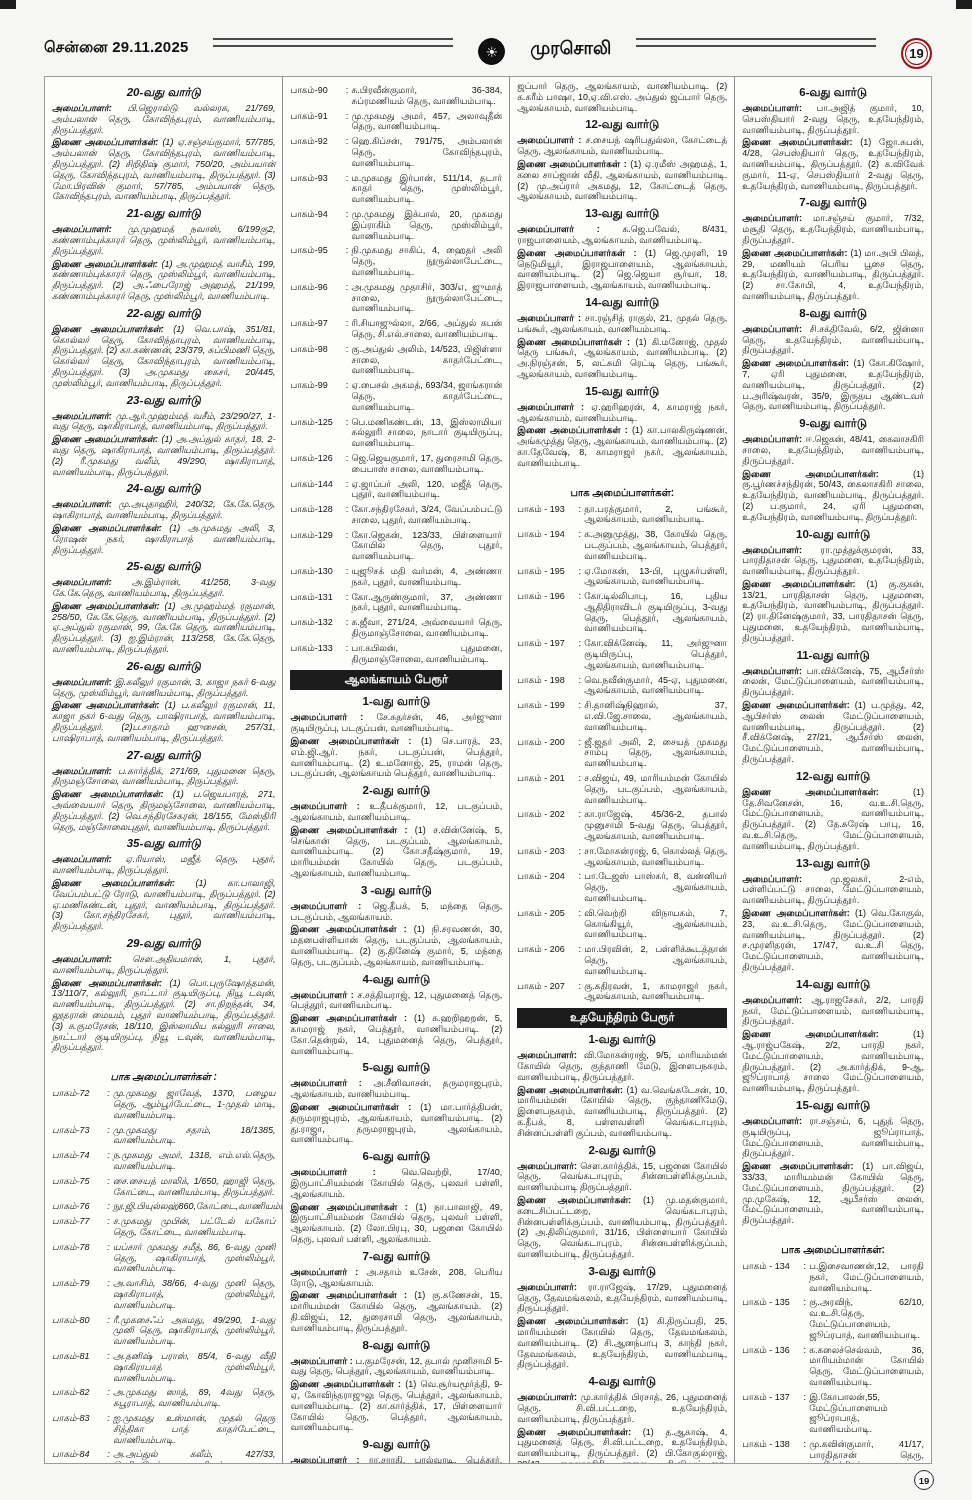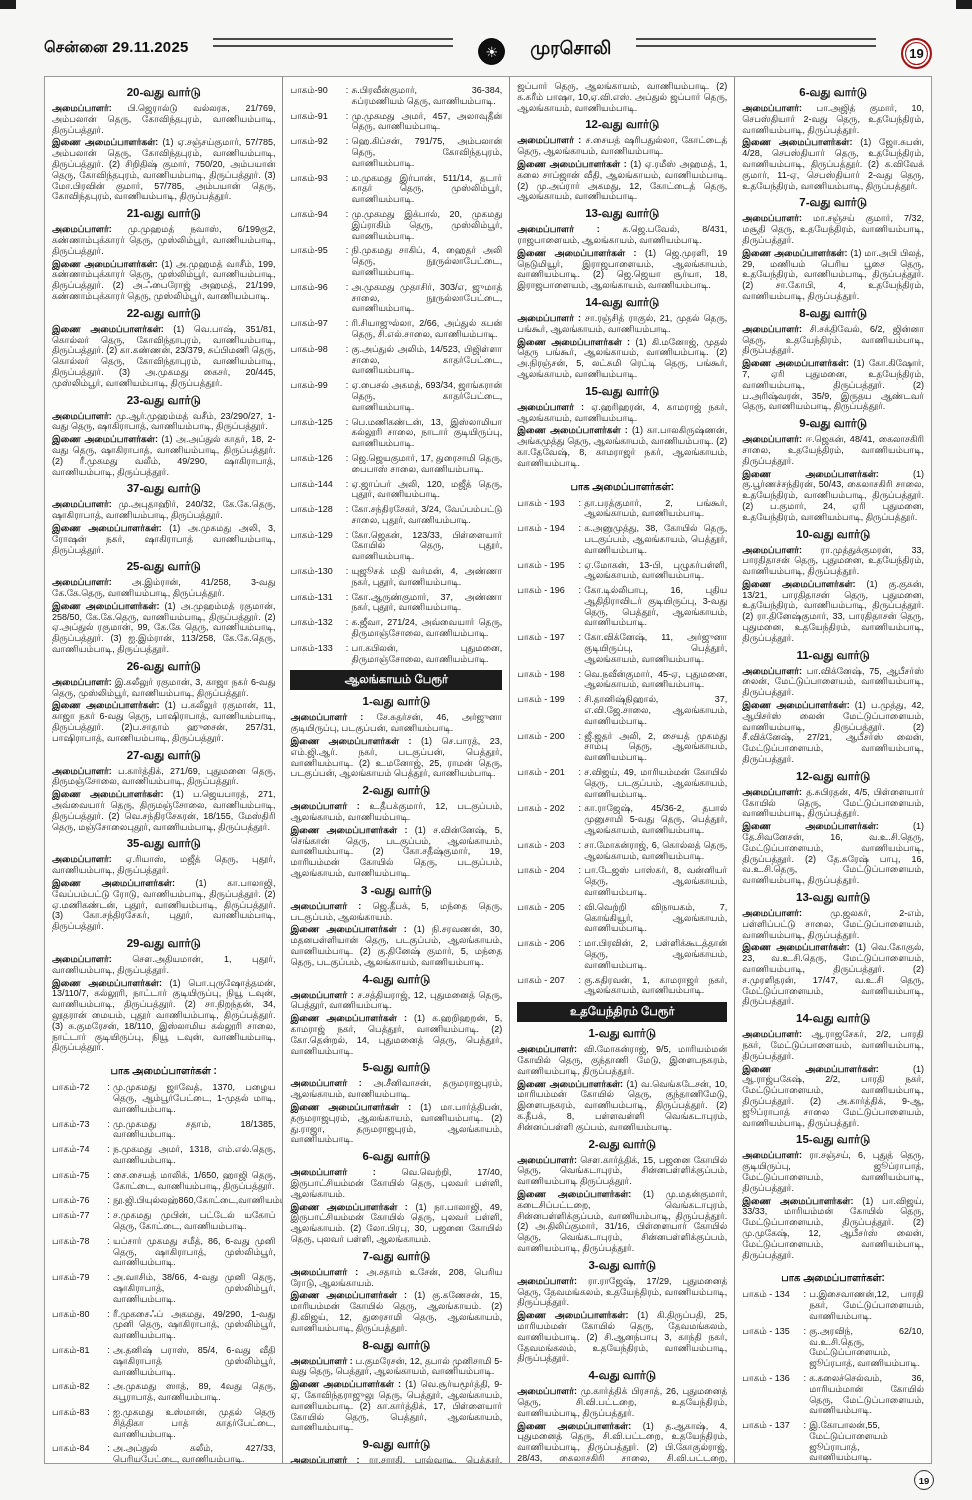--- a/index.html
+++ b/index.html
@@ -9,25 +9,25 @@
   .corner.tr{right:0;}
   .hdr{position:absolute;left:44px;right:40px;top:38px;height:28px;display:flex;align-items:flex-start;gap:25px;}
   .hdr-date{font-weight:bold;font-size:15px;white-space:nowrap;letter-spacing:.2px;}
   .rule{flex:1;height:5px;border-top:2px solid #4a4a4a;border-bottom:2px solid #4a4a4a;}
   .logo{width:25px;height:25px;border-radius:50%;background:#101010;color:#fff;display:flex;align-items:center;justify-content:center;font-size:14px;flex:0 0 auto;border:1px solid #000;}
   .hdr-title{font-weight:bold;font-size:18px;white-space:nowrap;}
   .pageno{width:27px;height:27px;border-radius:50%;border:2px solid #a11212;box-shadow:inset 0 0 0 2px #fff,inset 0 0 0 3px #a11212;display:flex;align-items:center;justify-content:center;font-weight:bold;font-size:13px;flex:0 0 auto;background:#fff;}
   .content{position:absolute;left:44px;right:40px;top:76px;bottom:36px;background:#fdfdfc;border:1px solid #9a9a9a;display:flex;overflow:hidden;}
   .col{overflow:hidden;padding:4px 7px 6px;box-sizing:border-box;}
   .col+.col{border-left:1px solid #8a8a8a;}
-  .c0{width:26.8%;}.c1{width:25.6%;}.c2{width:25.4%;}.c3{width:22.2%;}
+  .c0{width:26.8%;font-style:italic;}.c1{width:25.6%;}.c2{width:25.4%;}.c3{width:22.2%;}
   .ward{text-align:center;font-weight:bold;font-size:11.5px;margin:5px 0 3px;}
   .para{font-size:9px;line-height:1.2;text-align:justify;margin:0 0 2px;}
   .para b{font-weight:bold;}
-  .center-head{text-align:center;font-weight:bold;font-size:10px;margin:12px 0 3px;}
+  .center-head{text-align:center;font-weight:bold;font-size:10px;margin:18px 0 3px;}
   .banner{background:#1c1c1c;color:#fff;text-align:center;font-weight:bold;font-size:11.5px;padding:3px 5px;margin:6px 0 4px;}
   .pagam{display:flex;font-size:9px;line-height:1.2;margin:4px 0 2px;}
   .pnum{flex:0 0 52px;white-space:nowrap;}
   .c2 .pnum,.c3 .pnum{flex-basis:58px;}
   .pcolon{flex:0 0 9px;text-align:center;}
   .ptext{flex:1;text-align:justify;}
   .footno{position:absolute;right:38px;bottom:10px;width:18px;height:18px;border:1.5px solid #222;border-radius:50%;display:flex;align-items:center;justify-content:center;font-size:9.5px;font-weight:bold;background:#fff;}
 </style>
 </head>
 <body>
@@ -50,21 +50,21 @@
       <div class="para"><b>அமைப்பாளர்: </b>பி.ஜெரால்டு வல்லரசு, 21/769, அம்பலான் தெரு, கோவிந்தபுரம், வாணியம்பாடி, திருப்பத்தூர்.</div>
       <div class="para"><b>இணை அமைப்பாளர்கள்: </b>(1) ஏ.சஞ்சய்குமார், 57/785, அம்பலான் தெரு, கோவிந்தபுரம், வாணியம்பாடி, திருப்பத்தூர். (2) சிறிதிஷ் குமார், 750/20, அம்பயான் தெரு, கோவிந்தபுரம், வாணியம்பாடி, திருப்பத்தூர். (3) மோ.பிரவின் குமார், 57/785, அம்பயான் தெரு, கோவிந்தபுரம், வாணியம்பாடி, திருப்பத்தூர்.</div>
       <div class="ward">21-வது வார்டு</div>
       <div class="para"><b>அமைப்பாளர்: </b>மு.முஹமத் நவாஸ், 6/199கு2, கண்ணாம்புக்காரர் தெரு, முஸ்லிம்பூர், வாணியம்பாடி, திருப்பத்தூர்.</div>
       <div class="para"><b>இணை அமைப்பாளர்கள்: </b>(1) அ.முஹமத் வாசீம், 199, கண்ணாம்புக்காரர் தெரு, முஸ்லிம்பூர், வாணியம்பாடி, திருப்பத்தூர். (2) அ.ஃபைரோஜ் அஹமத், 21/199, கண்ணாம்புக்காரர் தெரு, முஸ்லிம்பூர், வாணியம்பாடி.</div>
       <div class="ward">22-வது வார்டு</div>
       <div class="para"><b>இணை அமைப்பாளர்கள்: </b>(1) வெ.பாஷ், 351/81, கொல்லர் தெரு, கோவிந்தாபுரம், வாணியம்பாடி, திருப்பத்தூர். (2) கா.கண்ணன், 23/379, சுப்பிமணி தெரு, கொல்லர் தெரு, கோவிந்தாபுரம், வாணியம்பாடி, திருப்பத்தூர். (3) அ.முகமது கைசர், 20/445, முஸ்லிம்பூர், வாணியம்பாடி, திருப்பத்தூர்.</div>
       <div class="ward">23-வது வார்டு</div>
       <div class="para"><b>அமைப்பாளர்: </b>மு.ஆர்.முஹம்மத் வசீம், 23/290/27, 1-வது தெரு, ஷாகிராபாத், வாணியம்பாடி, திருப்பத்தூர்.</div>
       <div class="para"><b>இணை அமைப்பாளர்கள்: </b>(1) அ.அப்துல் காதர், 18, 2-வது தெரு, ஷாகிராபாத், வாணியம்பாடி, திருப்பத்தூர். (2) ரீ.முகமது வலீம், 49/290, ஷாகிராபாத், வாணியம்பாடி, திருப்பத்தூர்.</div>
-      <div class="ward">37-வது வார்டு</div>
+      <div class="ward">24-வது வார்டு</div>
       <div class="para"><b>அமைப்பாளர்: </b>மு.அபுதாஹிர், 240/32, கே.கே.தெரு, ஷாகிராபாத், வாணியம்பாடி, திருப்பத்தூர்.</div>
       <div class="para"><b>இணை அமைப்பாளர்கள்: </b>(1) அ.முகமது அலி, 3, ரோஷன் நகர், ஷாகிராபாத் வாணியம்பாடி, திருப்பத்தூர்.</div>
       <div class="ward">25-வது வார்டு</div>
       <div class="para"><b>அமைப்பாளர்: </b>அ.இம்ரான், 41/258, 3-வது கே.கே.தெரு, வாணியம்பாடி, திருப்பத்தூர்.</div>
       <div class="para"><b>இணை அமைப்பாளர்கள்: </b>(1) அ.முஹம்மத் ரகுமான், 258/50, கே.கே.தெரு, வாணியம்பாடி, திருப்பத்தூர். (2) ஏ.அப்துல் ரகுமான், 99, கே.கே தெரு, வாணியம்பாடி, திருப்பத்தூர். (3) ஐ.இம்ரான், 113/258, கே.கே.தெரு, வாணியம்பாடி, திருப்பத்தூர்.</div>
       <div class="ward">26-வது வார்டு</div>
       <div class="para"><b>அமைப்பாளர்: </b>இ.கலீலுர் ரகுமான், 3, காஜா நகர் 6-வது தெரு, முஸ்லிம்பூர், வாணியம்பாடி, திருப்பத்தூர்.</div>
       <div class="para"><b>இணை அமைப்பாளர்கள்: </b>(1) ப.கலீலுர் ரகுமான், 11, காஜா நகர் 6-வது தெரு, பாஷிராபாத், வாணியம்பாடி, திருப்பத்தூர். (2)ப.சாதாம் ஹுசைன், 257/31, பாஷிராபாத், வாணியம்பாடி, திருப்பத்தூர்.</div>
       <div class="ward">27-வது வார்டு</div>
       <div class="para"><b>அமைப்பாளர்: </b>ப.கார்த்திக், 271/69, புதுமனை தெரு, திருமஞ்சோலை, வாணியம்பாடி, திருப்பத்தூர்.</div>
@@ -386,21 +386,20 @@
       <div class="ward">9-வது வார்டு</div>
       <div class="para"><b>அமைப்பாளர்: </b>ஈ.ஜெகன், 48/41, கைலாசகிரி சாலை, உதயேந்திரம், வாணியம்பாடி, திருப்பத்தூர்.</div>
       <div class="para"><b>இணை அமைப்பாளர்கள்: </b>(1) கு.பூர்ணச்சந்திரன், 50/43, கைலாசகிரி சாலை, உதயேந்திரம், வாணியம்பாடி, திருப்பத்தூர். (2) ப.குமார், 24, ஏரி புதுமனை, உதயேந்திரம், வாணியம்பாடி, திருப்பத்தூர்.</div>
       <div class="ward">10-வது வார்டு</div>
       <div class="para"><b>அமைப்பாளர்: </b>ரா.முத்துக்குமரன், 33, பாரதிதாசன் தெரு, புதுமனை, உதயேந்திரம், வாணியம்பாடி, திருப்பத்தூர்.</div>
       <div class="para"><b>இணை அமைப்பாளர்கள்: </b>(1) கு.குகன், 13/21, பாரதிதாசன் தெரு, புதுமனை, உதயேந்திரம், வாணியம்பாடி, திருப்பத்தூர். (2) ரா.தினேஷ்குமார், 33, பாரதிதாசன் தெரு, புதுமனை, உதயேந்திரம், வாணியம்பாடி, திருப்பத்தூர்.</div>
       <div class="ward">11-வது வார்டு</div>
       <div class="para"><b>அமைப்பாளர்: </b>பா.விக்னேஷ், 75, ஆபீசர்ஸ் லைன், மேட்டுப்பாளையம், வாணியம்பாடி, திருப்பத்தூர்.</div>
       <div class="para"><b>இணை அமைப்பாளர்கள்: </b>(1) ப.முத்து, 42, ஆபிசர்ஸ் லைன் மேட்டுப்பாளையம், வாணியம்பாடி, திருப்பத்தூர். (2) சீ.விக்னேஷ், 27/21, ஆபீசர்ஸ் லைன், மேட்டுப்பாளையம், வாணியம்பாடி, திருப்பத்தூர்.</div>
       <div class="ward">12-வது வார்டு</div>
-      <div class="para"><b>அமைப்பாளர்: </b>த.சுபிரதன், 4/5, பிள்ளையார் கோயில் தெரு, மேட்டுப்பாளையம், வாணியம்பாடி, திருப்பத்தூர்.</div>
       <div class="para"><b>இணை அமைப்பாளர்கள்: </b>(1) தே.சிவனேசன், 16, வ.உ.சி.தெரு, மேட்டுப்பாளையம், வாணியம்பாடி, திருப்பத்தூர். (2) தே.சுரேஷ் பாபு, 16, வ.உ.சி.தெரு, மேட்டுப்பாளையம், வாணியம்பாடி, திருப்பத்தூர்.</div>
       <div class="ward">13-வது வார்டு</div>
       <div class="para"><b>அமைப்பாளர்: </b>மு.ஜலகர், 2-எம், பள்ளிப்பட்டு சாலை, மேட்டுப்பாளையம், வாணியம்பாடி, திருப்பத்தூர்.</div>
       <div class="para"><b>இணை அமைப்பாளர்கள்: </b>(1) வெ.கோகுல், 23, வ.உ.சி.தெரு, மேட்டுப்பாளையம், வாணியம்பாடி, திருப்பத்தூர். (2) ச.முரளிதரன், 17/47, வ.உ.சி தெரு, மேட்டுப்பாளையம், வாணியம்பாடி, திருப்பத்தூர்.</div>
       <div class="ward">14-வது வார்டு</div>
       <div class="para"><b>அமைப்பாளர்: </b>ஆ.ராஜசேகர், 2/2, பாரதி நகர், மேட்டுப்பாளையம், வாணியம்பாடி, திருப்பத்தூர்.</div>
       <div class="para"><b>இணை அமைப்பாளர்கள்: </b>(1) ஆ.ராஜ்பகேஷ், 2/2, பாரதி நகர், மேட்டுப்பாளையம், வாணியம்பாடி, திருப்பத்தூர். (2) அ.கார்த்திக், 9-ஆ, ஜூப்ராபாத் சாலை மேட்டுப்பாளையம், வாணியம்பாடி, திருப்பத்தூர்.</div>
       <div class="ward">15-வது வார்டு</div>
       <div class="para"><b>அமைப்பாளர்: </b>ரா.சஞ்சய், 6, புதுத் தெரு, குடியிருப்பு, ஜூப்ராபாத், மேட்டுப்பாளையம், வாணியம்பாடி, திருப்பத்தூர்.</div>
       <div class="para"><b>இணை அமைப்பாளர்கள்: </b>(1) பா.விஜய், 33/33, மாரியம்மன் கோயில் தெரு, மேட்டுப்பாளையம், திருப்பத்தூர். (2) மு.முகேஷ், 12, ஆபீசர்ஸ் லைன், மேட்டுப்பாளையம், வாணியம்பாடி, திருப்பத்தூர்.</div>

